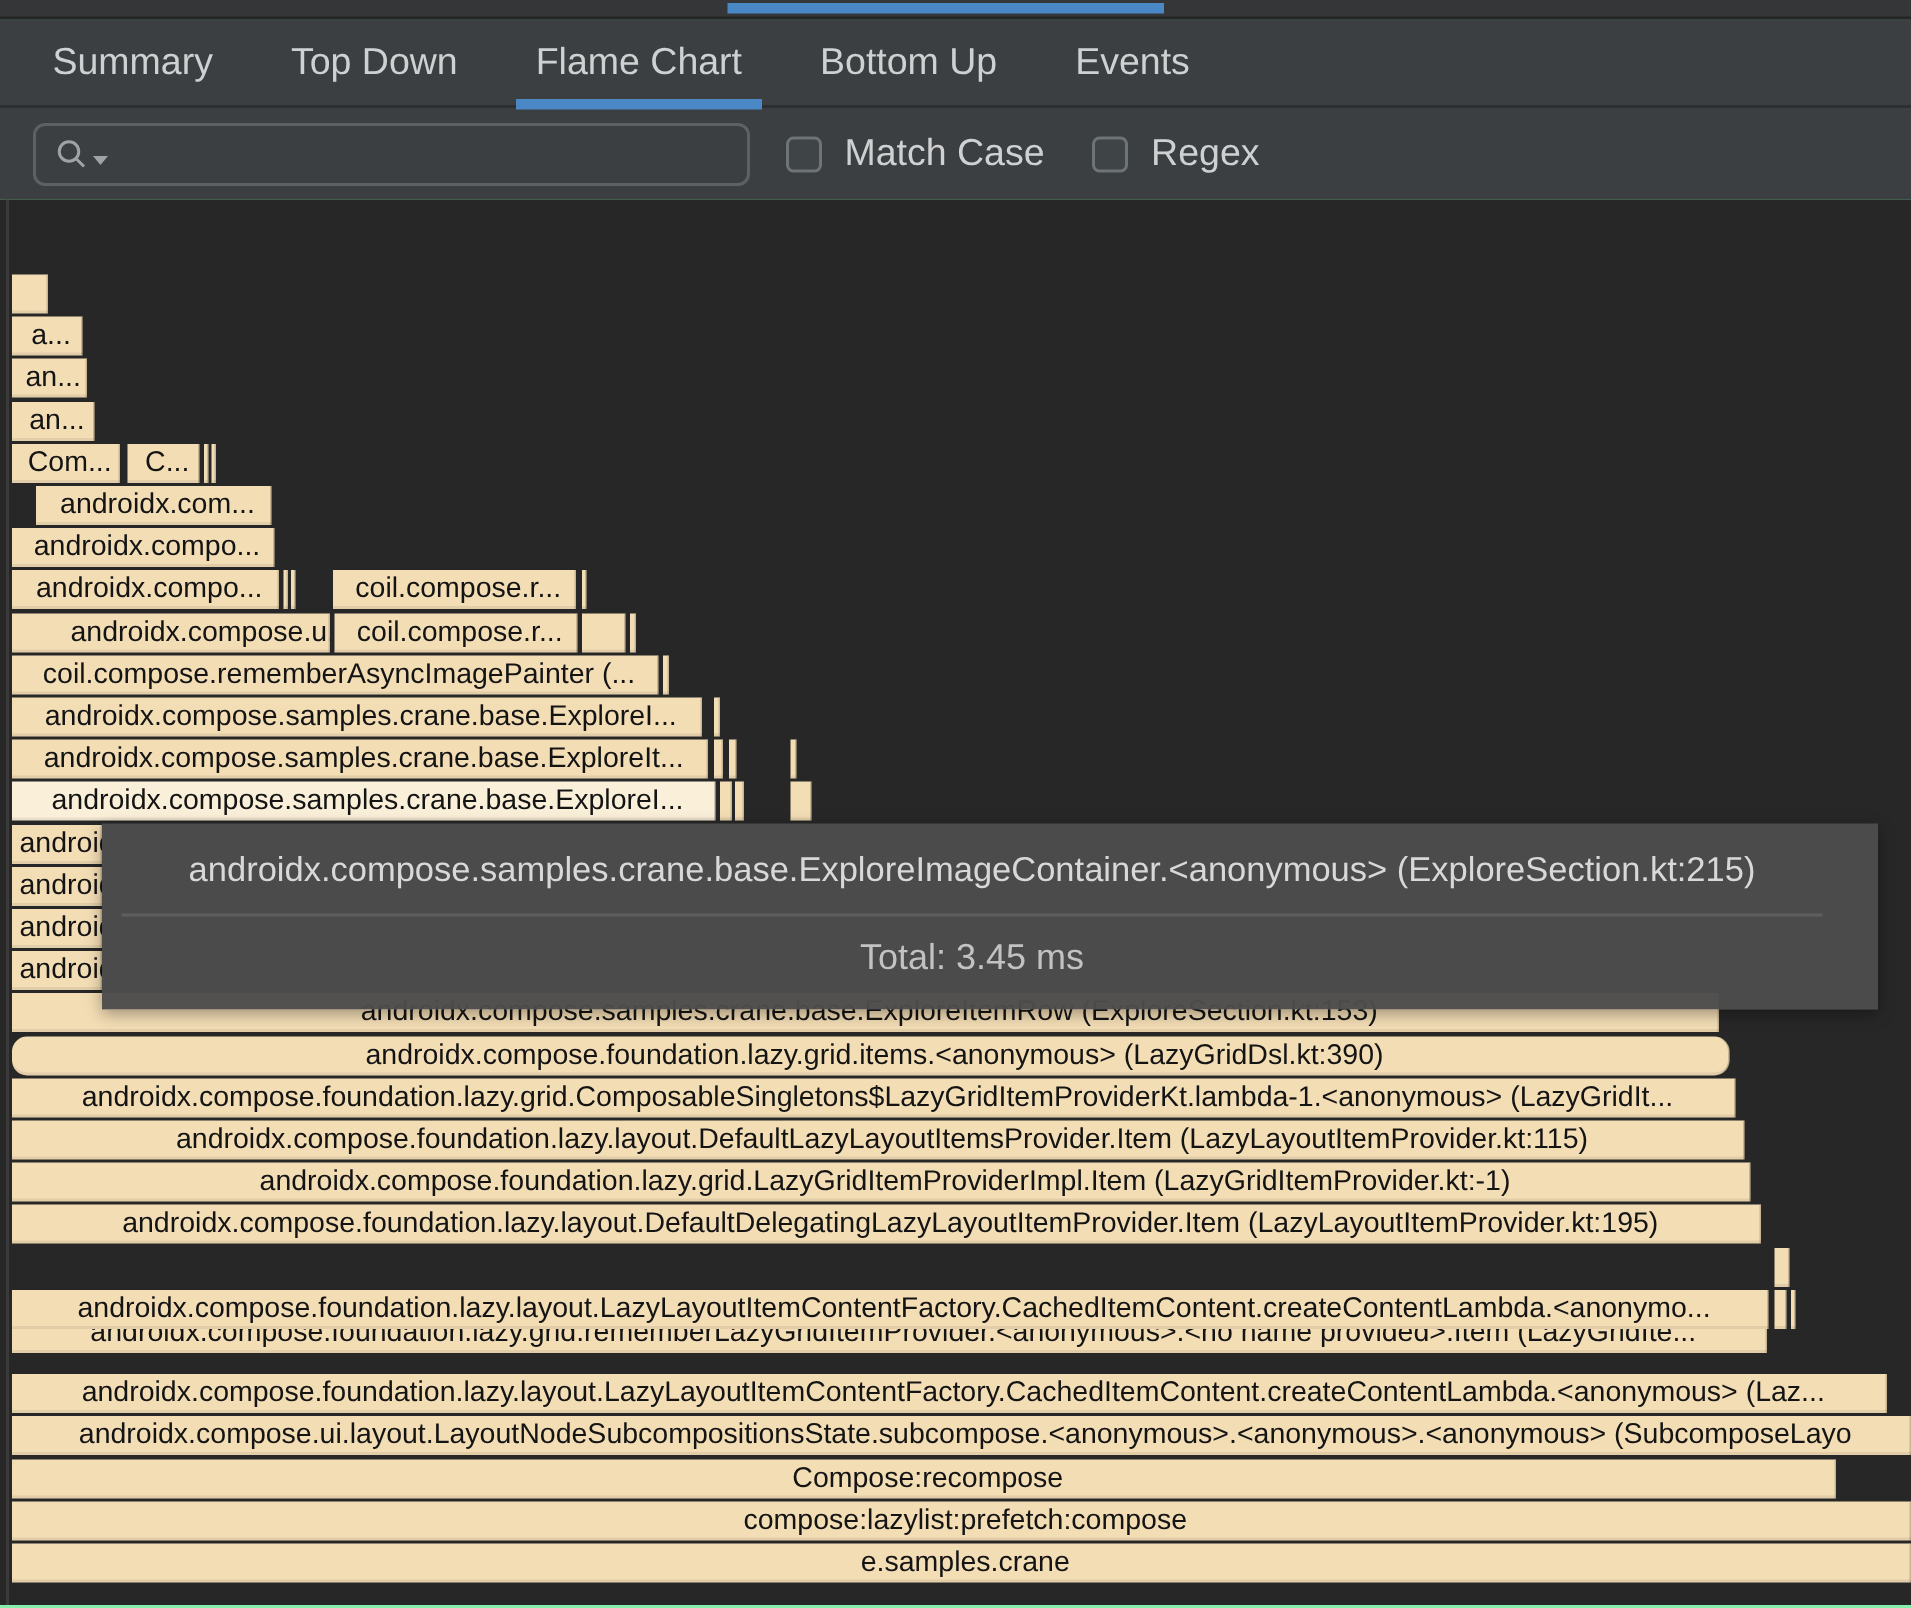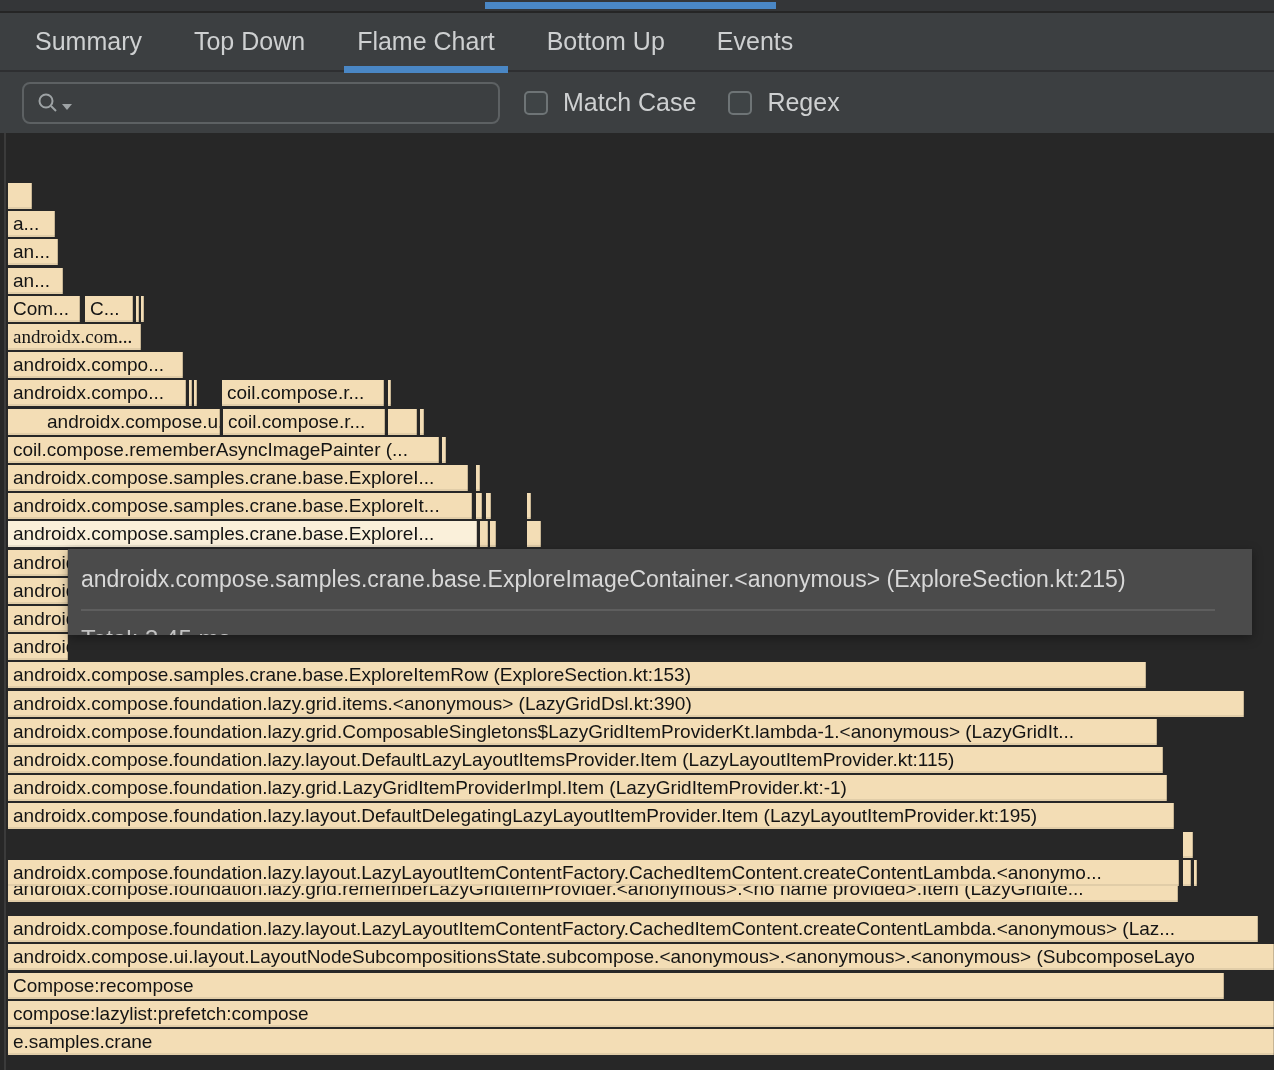--- a/index.html
+++ b/index.html
@@ -1,19 +1,19 @@
 <!DOCTYPE html>
 <html><head>
 <meta charset="utf-8">
 <style>
   * { margin:0; padding:0; box-sizing:border-box; }
   html,body { background:#272727; }
   .app {
     position:relative; width:1274px; height:1072px; overflow:hidden;
-    background:#ffffff; font-family:"Liberation Sans", sans-serif;
+    background:#86efac; font-family:"Liberation Sans", sans-serif;text-align:center;
   }
   
   .top-strip { position:relative; height:13px; background:#343638; border-bottom:2px solid #252525; }
   .top-blue { position:absolute; left:485px; top:2px; width:291px; height:7px; background:#4a87c5; }
   
   .tabbar {
     height:59px; background:#3c3f41; display:flex; align-items:center;
     padding-left:35px; gap:52px; border-bottom:2px solid #2e2f31;
   }
   .tab {
@@ -47,21 +47,21 @@
   .bar {
     position:absolute; height:26px; background:#f3ddb5; color:#141414;
     font-size:19px; line-height:26px; white-space:nowrap; overflow:hidden;
     padding-left:5px; box-shadow: inset -1px 0 0 rgba(0,0,0,0.18), inset 0 -2px 0 rgba(0,0,0,0.07);
     cursor:default;
   }
   .bar.hover { background:#faf0da; }
   .bar.empty { padding-left:0; }
   
   .tooltip {
-    position:absolute; left:68px; top:549px; width:1184px; height:86px;
+    position:absolute; left:68px; top:549px; width:1184px; height:124px;
     background:rgba(76,76,76,0.97); z-index:5; box-shadow:0 3px 10px rgba(0,0,0,0.35);
     padding:17px 37px 0 13px; overflow:hidden;
   }
   .tt-title { color:#d8d8d8; font-size:23px; white-space:nowrap; }
   .tt-div { height:2px; background:#5e5e5e; margin-top:16px; }
   .tt-total { color:#c2c2c2; font-size:24px; margin-top:14px; }
 </style>
 </head>
 <body>
 
@@ -106,21 +106,21 @@
   <div class="flame" id="flame">
     <div class="flame-left-line"></div>
   <div class="bar empty" style="left: 8px; top: 50px; width: 24px; height: 26px;"></div>
       <div class="bar" style="left: 8px; top: 78px; width: 47px; height: 26px;">a...</div>
       <div class="bar" style="left: 8px; top: 106px; width: 50px; height: 26px;">an...</div>
       <div class="bar" style="left: 8px; top: 135px; width: 55px; height: 26px;">an...</div>
       <div class="bar" style="left: 8px; top: 163px; width: 72px; height: 26px;">Com...</div>
       <div class="bar" style="left: 85px; top: 163px; width: 48px; height: 26px;">C...</div>
       <div class="bar empty" style="left: 136px; top: 163px; width: 3px; height: 26px;"></div>
       <div class="bar empty" style="left: 141px; top: 163px; width: 3px; height: 26px;"></div>
-      <div class="bar" style="left: 8px; top: 191px; width: 133px; height: 26px; font-family: Liberation Serif, serif;">androidx.com...</div>
+      <div class="bar" style="left: 24px; top: 191px; width: 157px; height: 26px;">androidx.com...</div>
       <div class="bar" style="left: 8px; top: 219px; width: 175px; height: 26px;">androidx.compo...</div>
       <div class="bar" style="left: 8px; top: 247px; width: 178px; height: 26px;">androidx.compo...</div>
       <div class="bar empty" style="left: 189px; top: 247px; width: 3px; height: 26px;"></div>
       <div class="bar empty" style="left: 194px; top: 247px; width: 3px; height: 26px;"></div>
       <div class="bar" style="left: 222px; top: 247px; width: 162px; height: 26px;">coil.compose.r...</div>
       <div class="bar empty" style="left: 388px; top: 247px; width: 3px; height: 26px;"></div>
       <div class="bar" style="left: 8px; top: 276px; width: 212px; height: 26px; padding-left: 39px;">androidx.compose.u...</div>
       <div class="bar" style="left: 223px; top: 276px; width: 162px; height: 26px;">coil.compose.r...</div>
       <div class="bar empty" style="left: 388px; top: 276px; width: 29px; height: 26px;"></div>
       <div class="bar empty" style="left: 420px; top: 276px; width: 4px; height: 26px;"></div>
@@ -134,21 +134,21 @@
       <div class="bar empty" style="left: 527px; top: 360px; width: 4px; height: 26px;"></div>
       <div class="bar hover" style="left: 8px; top: 388px; width: 469px; height: 26px;">androidx.compose.samples.crane.base.ExploreI...</div>
       <div class="bar empty" style="left: 480px; top: 388px; width: 8px; height: 26px;"></div>
       <div class="bar empty" style="left: 490px; top: 388px; width: 6px; height: 26px;"></div>
       <div class="bar empty" style="left: 527px; top: 388px; width: 14px; height: 26px;"></div>
       <div class="bar" style="left: 8px; top: 417px; width: 60px; height: 26px;">androidx</div>
       <div class="bar" style="left: 8px; top: 445px; width: 60px; height: 26px;">androidx</div>
       <div class="bar" style="left: 8px; top: 473px; width: 60px; height: 26px;">androidx</div>
       <div class="bar" style="left: 8px; top: 501px; width: 60px; height: 26px;">androidx</div>
       <div class="bar" style="left: 8px; top: 529px; width: 1138px; height: 26px;">androidx.compose.samples.crane.base.ExploreItemRow (ExploreSection.kt:153)</div>
-      <div class="bar" style="left: 8px; top: 558px; width: 1236px; height: 26px;">androidx.compose.foundation.lazy.grid.items.&lt;anonymous&gt; (LazyGridDsl.kt:390)</div>
+      <div class="bar" style="left: 8px; top: 558px; width: 1145px; height: 26px; border-radius: 10px;">androidx.compose.foundation.lazy.grid.items.&lt;anonymous&gt; (LazyGridDsl.kt:390)</div>
       <div class="bar" style="left: 8px; top: 586px; width: 1149px; height: 26px;">androidx.compose.foundation.lazy.grid.ComposableSingletons$LazyGridItemProviderKt.lambda-1.&lt;anonymous&gt; (LazyGridIt...</div>
       <div class="bar" style="left: 8px; top: 614px; width: 1155px; height: 26px;">androidx.compose.foundation.lazy.layout.DefaultLazyLayoutItemsProvider.Item (LazyLayoutItemProvider.kt:115)</div>
       <div class="bar" style="left: 8px; top: 642px; width: 1159px; height: 26px;">androidx.compose.foundation.lazy.grid.LazyGridItemProviderImpl.Item (LazyGridItemProvider.kt:-1)</div>
       <div class="bar" style="left: 8px; top: 670px; width: 1166px; height: 26px;">androidx.compose.foundation.lazy.layout.DefaultDelegatingLazyLayoutItemProvider.Item (LazyLayoutItemProvider.kt:195)</div>
       <div class="bar" style="left: 8px; top: 699px; width: 1170px; height: 26px; margin-top: 44px;">androidx.compose.foundation.lazy.grid.rememberLazyGridItemProvider.&lt;anonymous&gt;.&lt;no name provided&gt;.Item (LazyGridIte...</div>
       <div class="bar empty" style="left: 1183px; top: 699px; width: 10px; height: 26px;"></div>
       <div class="bar" style="left: 8px; top: 727px; width: 1171px; height: 26px;">androidx.compose.foundation.lazy.layout.LazyLayoutItemContentFactory.CachedItemContent.createContentLambda.&lt;anonymo...</div>
       <div class="bar empty" style="left: 1183px; top: 727px; width: 8px; height: 26px;"></div>
       <div class="bar empty" style="left: 1194px; top: 727px; width: 3px; height: 26px;"></div>
       <div class="bar" style="left: 8px; top: 783px; width: 1250px; height: 26px;">androidx.compose.foundation.lazy.layout.LazyLayoutItemContentFactory.CachedItemContent.createContentLambda.&lt;anonymous&gt; (Laz...</div>

